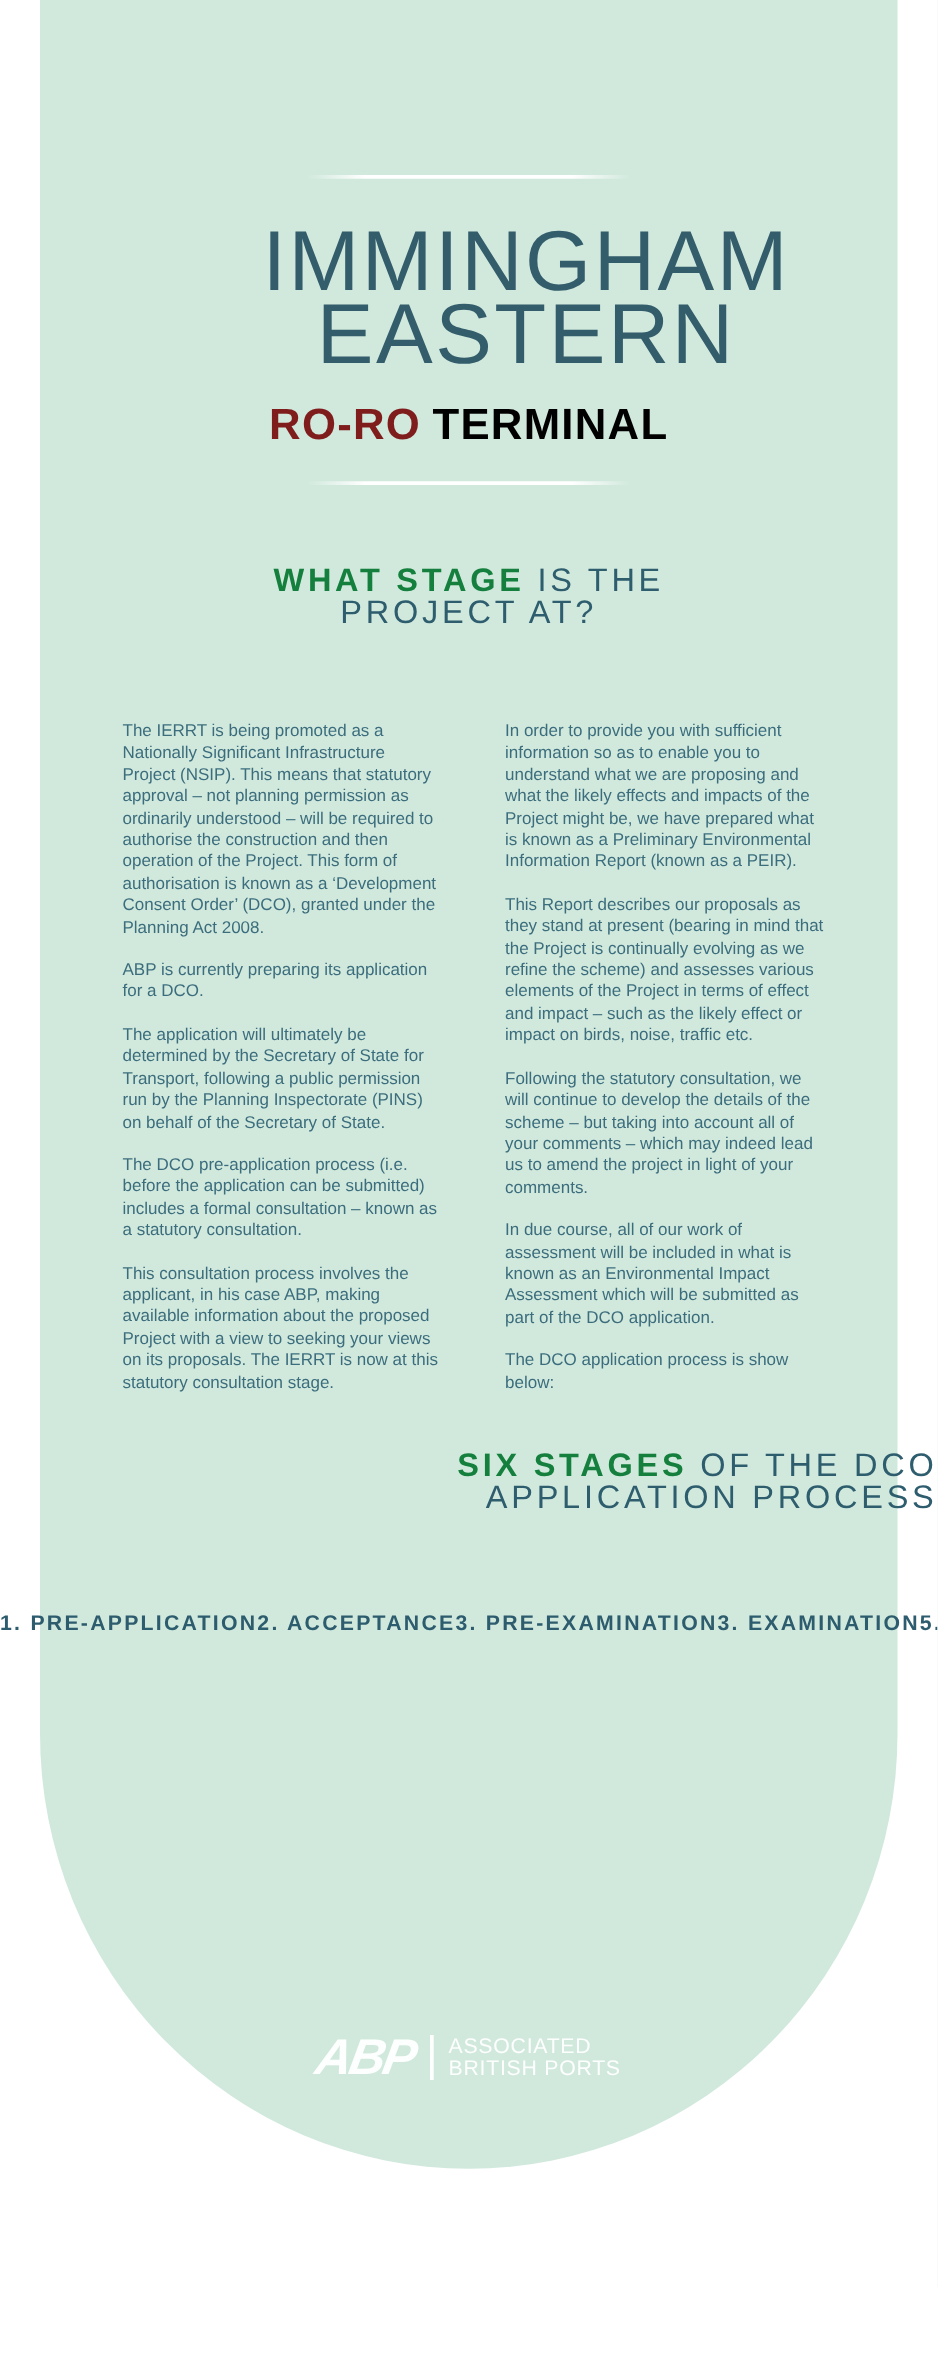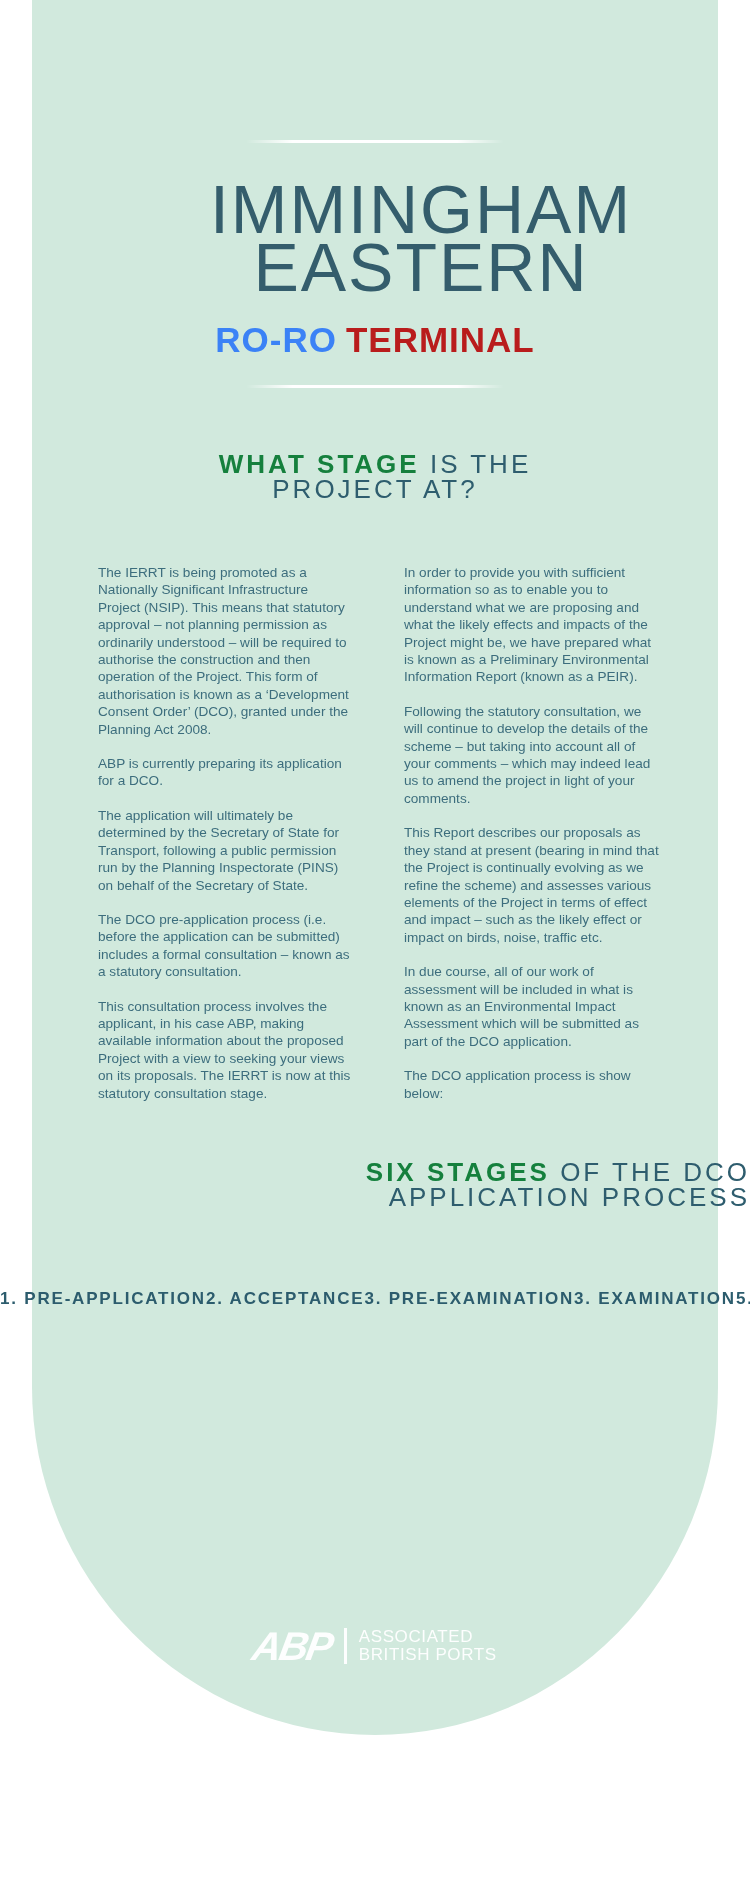--- a/index.html
+++ b/index.html
@@ -26,39 +26,39 @@
     text-align:center; color:#345d6c;
     font-size:68px; font-weight:300; line-height:58px; letter-spacing:2px;
     margin:0;
     padding-left:46px;
   }
   .sub-title {
     position:absolute; top:320px; left:0; width:100%;
     text-align:center; font-size:35px; font-weight:700; letter-spacing:1px;
     margin:0;
   }
-  .sub-title .dark { color:#3b82f6; }
-  .sub-title .light { color:#b91c1c; margin-left:9px; }
+  .sub-title .dark { color:#7f1d1d; }
+  .sub-title .light { color:#000000; margin-left:9px; }
 
   .section-heading {
     position:absolute; left:0; width:100%; text-align:center;
     color:#2e5d6e; font-size:26px; line-height:25px; letter-spacing:3px;
     font-weight:400; margin:0;
   }
   .section-heading .bold { font-weight:700; color:#15803d; }
   .heading-what { top:452px; }
   .heading-six { top:1160px;text-align:right; }
 
   .columns {
     position:absolute; top:564px; left:98px; width:561px;
     display:flex; gap:51px;
   }
   .col { width:255px; }
   .col p {
-    margin:0 0 17px 0;
+    margin:12px 0 17px 0;
     font-size:13.6px; line-height:17.4px; color:#3c6d7d;
   }
 
   .stages {
     position:absolute; top:1279px; left:0; width:100%;
     display:flex; flex-direction:row; align-items:center;
   }
   .stage-label {
     font-size:17px; font-weight:700; letter-spacing:1.8px;
     color:#2c5c6d; line-height:17px; white-space:nowrap;
@@ -101,22 +101,22 @@
   <div class="columns">
     <div class="col">
       <p>The IERRT is being promoted as a Nationally Significant Infrastructure Project (NSIP).  This means that statutory approval – not planning permission as ordinarily understood – will be required to authorise the construction and then operation of the Project.  This form of authorisation is known as a ‘Development Consent Order’ (DCO), granted under the Planning Act 2008.</p>
       <p>ABP is currently preparing its application for a DCO.</p>
       <p>The application will ultimately be determined by the Secretary of State for Transport, following a public permission run by the Planning Inspectorate (PINS) on behalf of the Secretary of State.</p>
       <p>The DCO pre-application process (i.e. before the application can be submitted) includes a formal consultation – known as a statutory consultation.</p>
       <p>This consultation process involves the applicant, in his case ABP, making available information about the proposed Project with a view to seeking your views on its proposals. The IERRT is now at this statutory consultation stage.</p>
     </div>
     <div class="col">
       <p>In order to provide you with sufficient information so as to enable you to understand what we are proposing and what the likely effects and impacts of the Project might be, we have prepared what is known as a Preliminary Environmental Information Report (known as a PEIR).</p>
+      <p>This Report describes our proposals as they stand at present (bearing in mind that the Project is continually evolving as we refine the scheme) and assesses various elements of the Project in terms of effect and impact – such as the likely effect or impact on birds, noise, traffic etc.</p>
       <p>Following the statutory consultation, we will continue to develop the details of the scheme – but taking into account all of your comments – which may indeed lead us to amend the project in light of your comments.</p>
-      <p>This Report describes our proposals as they stand at present (bearing in mind that the Project is continually evolving as we refine the scheme) and assesses various elements of the Project in terms of effect and impact – such as the likely effect or impact on birds, noise, traffic etc.</p>
       <p>In due course, all of our work of assessment will be included in what is known as an Environmental Impact Assessment which will be submitted as part of the DCO application.</p>
       <p>The DCO application process is show below:</p>
     </div>
   </div>
 
   <h3 class="section-heading heading-six">
     <span class="bold">SIX STAGES</span>
     <span>OF THE DCO</span><br>
     <span>APPLICATION PROCESS</span>
   </h3>

